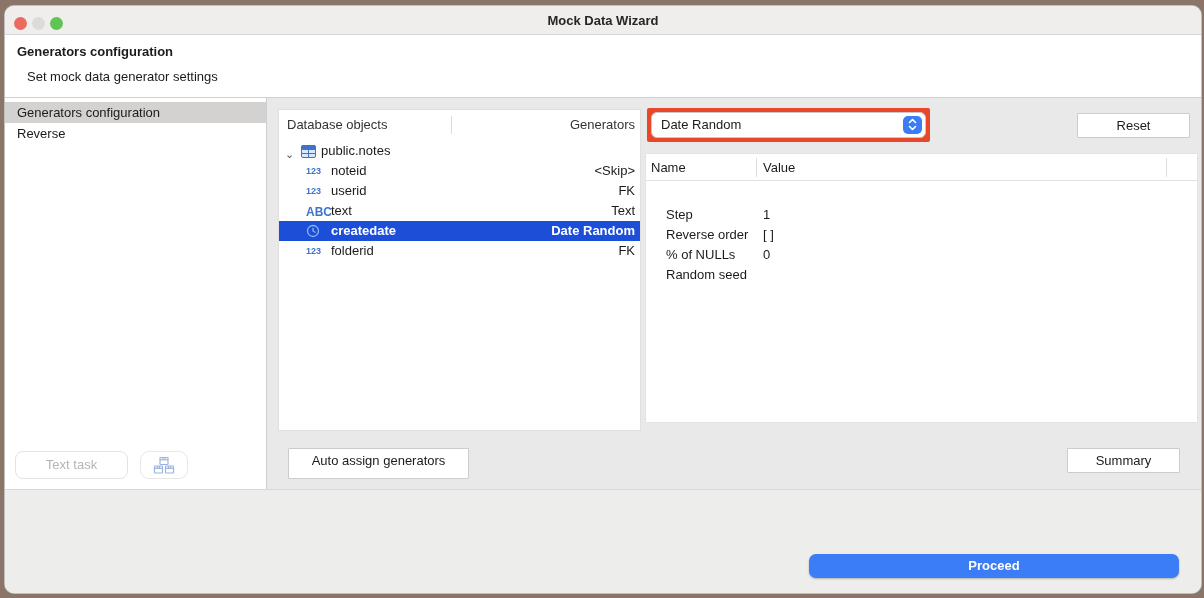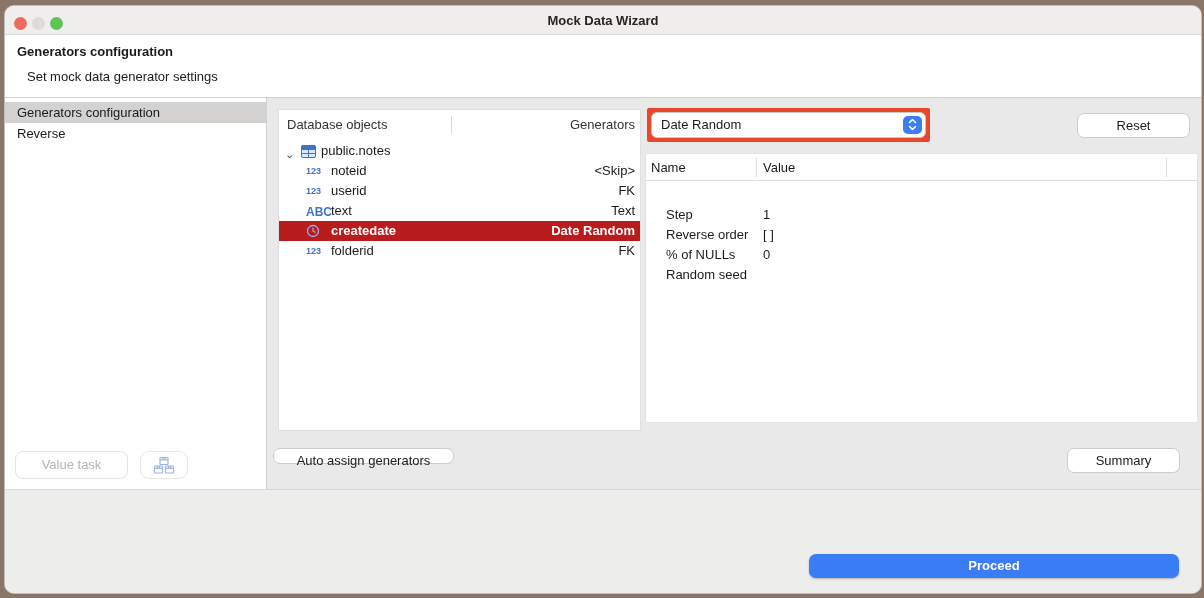--- a/index.html
+++ b/index.html
@@ -36,51 +36,51 @@
   .hdiv { position:absolute; left:0; top:91px; right:0; height:1px; background:#cfcfcf; }
   
   .body { position:absolute; left:0; top:92px; right:0; height:391px; background:#ffffff; }
   .sidebar { position:absolute; left:0; top:0; width:261px; height:391px; background:#ffffff; }
   .side-item { position:absolute; left:0; width:261px; height:21px; line-height:21px; padding-left:12px; }
   .side-item.sel { background:#d4d2d1; }
   .vdiv { position:absolute; left:261px; top:0; width:1px; height:391px; background:#cfcfcf; }
   .content { position:absolute; left:262px; top:0; right:0; height:391px; background:#e9e9e9; }
   
   .btn {
-    display:inline-block; background:#ffffff; border:1px solid #cccccc; border-radius:7px;
+    display:inline-block; background:#ffffff; border:1px solid #cccccc; border-radius:1px;
     text-align:center; font-size:13px; color:#1b1b1b; cursor:default;
   }
   .savetask { position:absolute; left:10px; top:353px; width:113px; height:28px; line-height:26px;
     color:#b5b5b5; border-color:#e3e3e3; border-radius:8px; }
   .varbtn { position:absolute; left:135px; top:353px; width:48px; height:28px;
     border:1px solid #e7e7e7; border-radius:9px; background:#fff; text-align:center; }
   .varbtn svg { margin-top:4px; }
   
   .treepanel {
     position:absolute; left:11px; top:11px; width:363px; height:322px;
     background:#ffffff; border:1px solid #e0e0e0;
   }
   .tree-header { position:absolute; left:0; top:0; right:0; height:30px; background:#ffffff; }
   .tree-header .c1 { position:absolute; left:8px; top:0; line-height:30px; color:#333; }
   .tree-header .c2 { position:absolute; right:5px; top:0; line-height:30px; color:#333; }
   .tree-header .tick { position:absolute; left:172px; top:6px; width:1px; height:18px; background:#dadada; }
   .trow { position:absolute; left:0; right:0; height:20px; line-height:20px; }
   .trow .gen { position:absolute; right:5px; top:0; }
-  .trow.sel { background:#b91c1c; color:#ffffff; }
+  .trow.sel { background:#1d4ed8; color:#ffffff; }
   .trow.sel .lbl, .trow.sel .gen { font-weight:bold; color:#ffffff; }
   .chev { position:absolute; left:6px; top:3px; color:#555; font-size:11px; }
   .tblicon { position:absolute; left:22px; top:3px; }
   .txticon {
     position:absolute; left:27px; top:4px; width:22px;
     color:#3d73c9; font-weight:bold; font-size:9px; letter-spacing:0px; line-height:12px;
   }
   .clkicon { position:absolute; left:27px; top:3px; }
   .lbl-root { position:absolute; left:42px; top:0; }
   .lbl { position:absolute; left:52px; top:0; }
-  .autoassign { position:absolute; left:6px; top:350px; width:181px; height:16px; line-height:23px; }
+  .autoassign { position:absolute; left:21px; top:350px; width:181px; height:31px; line-height:23px; }
   
   .redbox {
     position:absolute; left:380px; top:10px; width:283px; height:34px;
     background:#e8472a; border-radius:2px; padding:4px;
   }
   .dropdown {
     position:relative; width:100%; height:100%;
     background:#ffffff; border:1px solid #c9c9c9; border-radius:6px;
   }
   .dropdown .dtext { position:absolute; left:9px; top:0; line-height:24px; }
@@ -132,21 +132,21 @@
     <div class="h2">Set mock data generator settings</div>
   </div>
   <div class="hdiv"></div>
 
   <div class="body">
 
     <div class="sidebar">
       <div class="side-item sel" style="top:4px;">Generators configuration</div>
       <div class="side-item" style="top:25px;">Reverse</div>
 
-      <div class="btn savetask">Value task</div>
+      <div class="btn savetask">Text task</div>
       <div class="varbtn">
         <span>
           <svg width="22" height="19" viewBox="0 0 22 19" fill="none" stroke="#9db4e0" stroke-width="1.2">
             <rect x="7" y="1.5" width="8" height="7" rx="0.5"></rect>
               <line x1="7" y1="3.8" x2="15" y2="3.8"></line>
               <line x1="10" y1="1.5" x2="10" y2="3.8"></line>
               <line x1="12" y1="1.5" x2="12" y2="3.8"></line>
             <rect x="1.5" y="10" width="8" height="7" rx="0.5"></rect>
               <line x1="1.5" y1="12.3" x2="9.5" y2="12.3"></line>
               <line x1="4.5" y1="10" x2="4.5" y2="12.3"></line>

